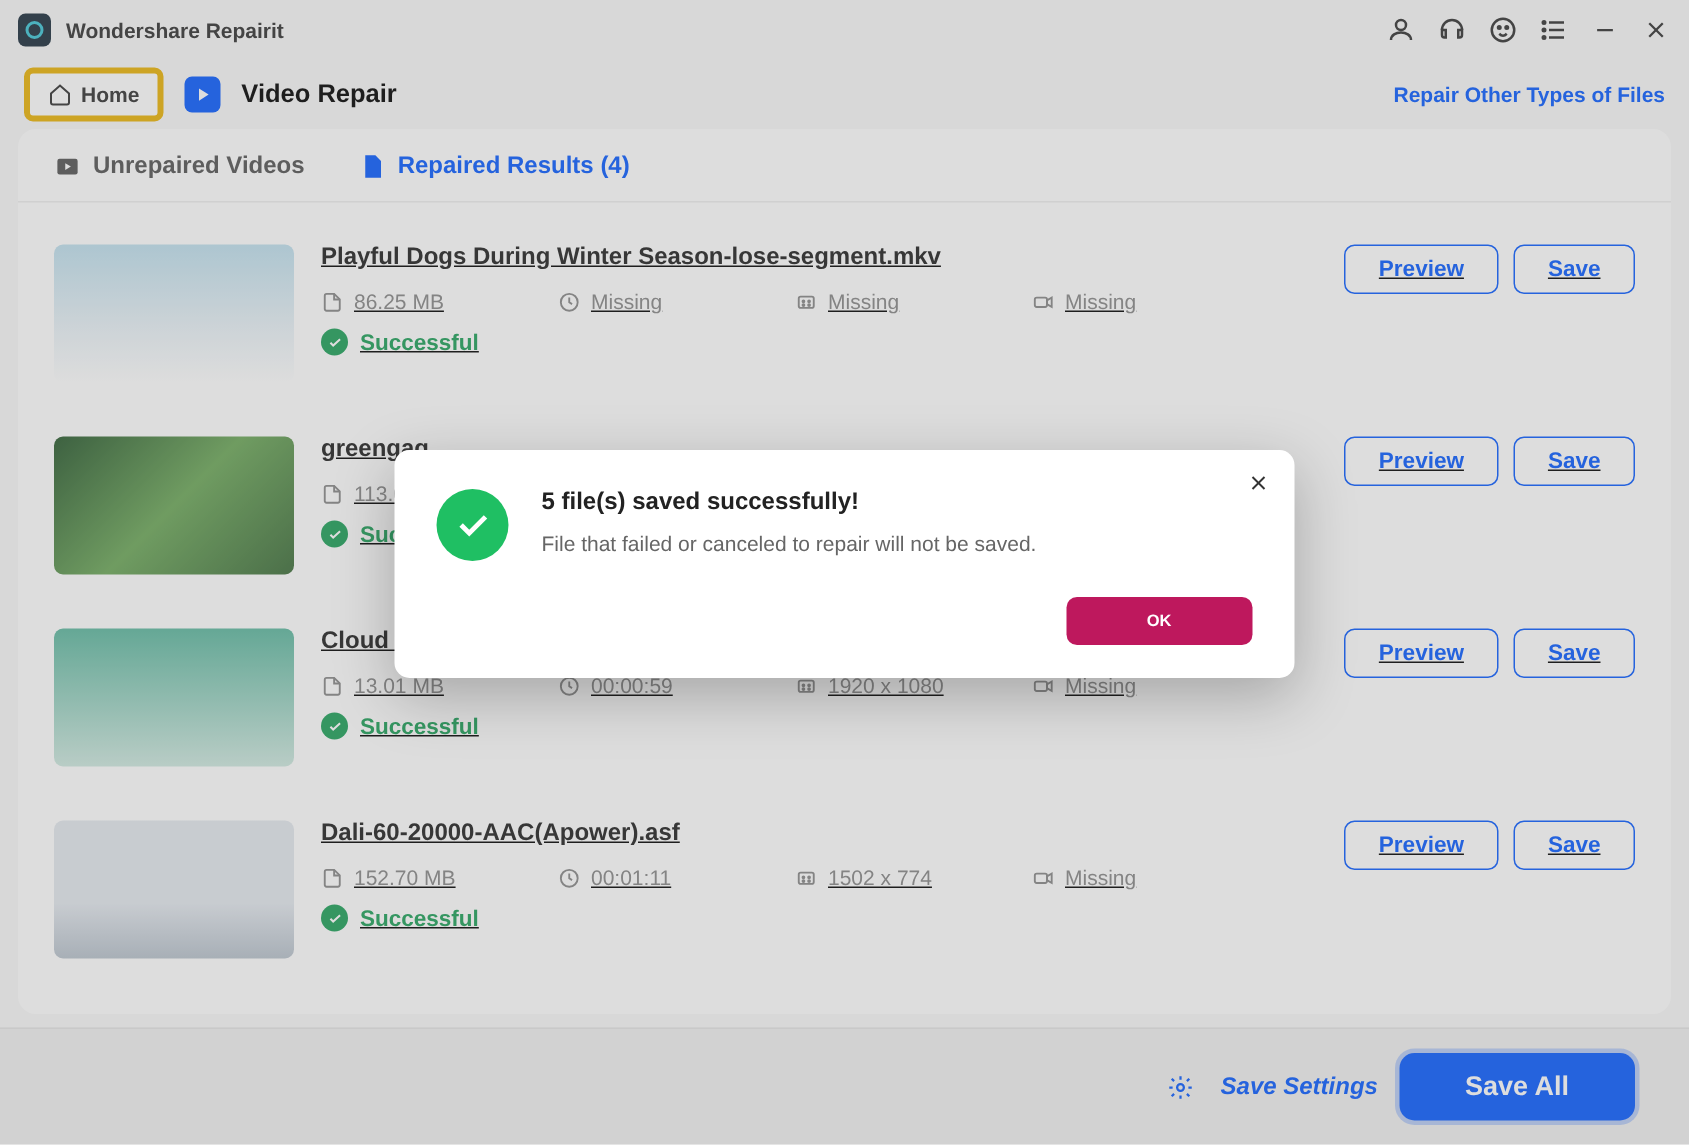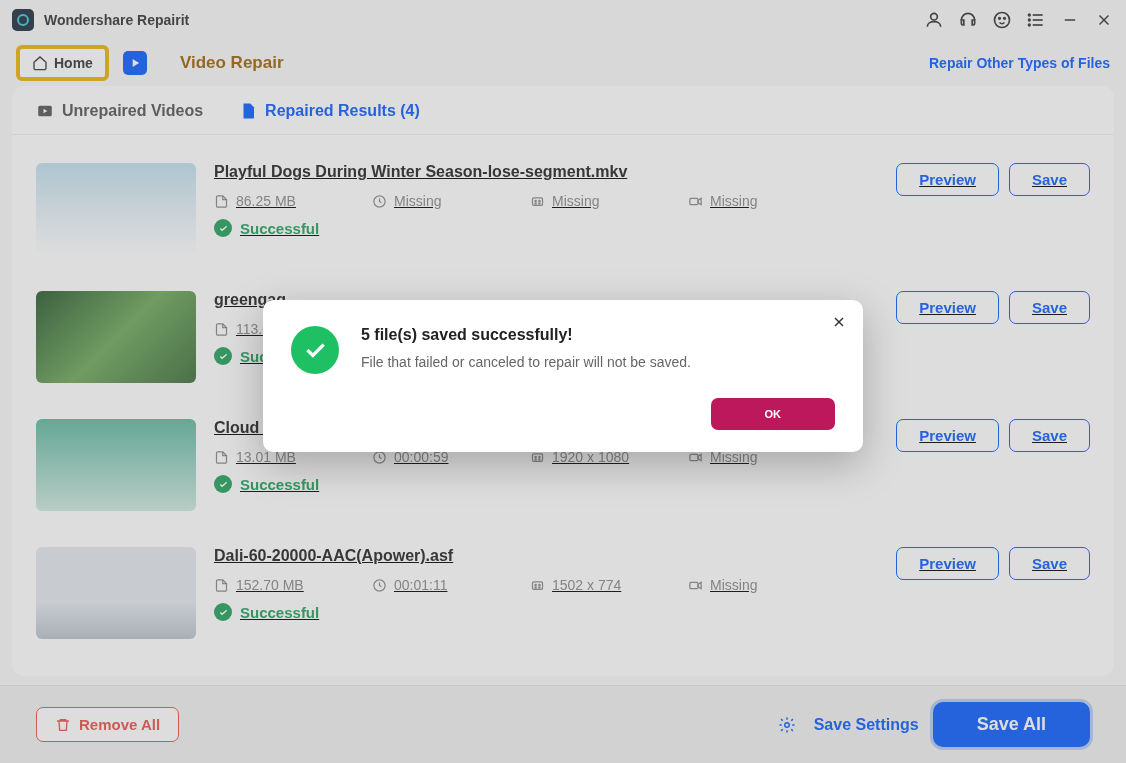--- a/index.html
+++ b/index.html
@@ -8,21 +8,21 @@
 .titlebar { height: 40px; display: flex; align-items: center; padding: 0 12px; background: #f9f9f9; }
 .app-logo { width: 22px; height: 22px; background: #1c2e3d; border-radius: 5px; display: flex; align-items: center; justify-content: center; margin-right: 10px; }
 .app-logo-inner { width: 12px; height: 12px; border: 2px solid #3ec4d6; border-radius: 50%; }
 .app-title { font-size: 14px; font-weight: 600; color: #333; }
 .titlebar-right { margin-left: auto; display: flex; gap: 14px; align-items: center; }
 .titlebar-icon { width: 20px; height: 20px; color: #333; cursor: pointer; display: flex; align-items: center; justify-content: center; }
 
 .topbar { height: 46px; display: flex; align-items: center; padding: 0 16px; gap: 14px; }
 .home-btn { display: flex; align-items: center; gap: 6px; border: 4px solid #eab308; background: #fff; border-radius: 6px; padding: 6px 12px; font-size: 14px; font-weight: 600; color: #333; cursor: pointer; }
 .module-badge { width: 24px; height: 24px; background: #0a5cff; border-radius: 5px; display: flex; align-items: center; justify-content: center; }
-.module-title { font-size: 17px; font-weight: 700; color: #a16207; margin-left: 19px; }
+.module-title { font-size: 17px; font-weight: 700; color: #000000; }
 .repair-other { margin-left: auto; color: #0a5cff; font-size: 14px; font-weight: 600; cursor: pointer; }
 
 .content-card { background: #fff; margin: 0 12px 12px 12px; border-radius: 12px; height: 590px; display: flex; flex-direction: column; overflow: hidden; }
 .tabs { display: flex; gap: 36px; padding: 16px 24px 0 24px; border-bottom: 1px solid #eee; }
 .tab { display: flex; align-items: center; gap: 8px; font-size: 16px; font-weight: 700; color: #555; padding-bottom: 14px; cursor: pointer; }
 .tab.active { color: #0a5cff; }
 .tab-icon { width: 18px; height: 18px; }
 
 .list { flex: 1; overflow-y: auto; padding: 4px 0; }
 .list::-webkit-scrollbar { width: 10px; }
@@ -38,21 +38,21 @@
 .meta { display: flex; gap: 48px; align-items: center; color: #888; font-size: 14px; margin-bottom: 10px; }
 .meta-item { display: flex; align-items: center; gap: 7px; min-width: 110px; }
 .meta-icon { width: 15px; height: 15px; }
 .status { display: flex; align-items: center; gap: 8px; color: #1fa05a; font-weight: 700; font-size: 15px; }
 .status-icon { width: 18px; height: 18px; background: #1fa05a; border-radius: 50%; display: flex; align-items: center; justify-content: center; }
 .row-actions { display: flex; gap: 10px; align-items: flex-start; }
 .pill-btn { border: 1.5px solid #0a5cff; color: #0a5cff; background: #fff; border-radius: 7px; padding: 7px 22px; font-size: 15px; font-weight: 600; cursor: pointer; }
 
 .footer { position: absolute; bottom: 0; left: 0; right: 0; height: 78px; background: #f1f1f1; display: flex; align-items: center; padding: 0 36px; gap: 14px; border-top: 1px solid #e5e5e5; }
 .remove-all { border: 1.5px solid #e6524c; color: #e6524c; background: #fff; border-radius: 7px; padding: 8px 18px; font-size: 15px; font-weight: 600; display: flex; align-items: center; gap: 8px; cursor: pointer; }
-.save-settings { margin-left: auto; color: #0a5cff; font-size: 16px; font-weight: 700; display: flex; align-items: center; gap: 18px; cursor: pointer; }
+.save-settings { margin-left: auto; color: #0a5cff; font-size: 16px; font-weight: 700; display: flex; align-items: center; gap: 18px; cursor: pointer; font-style: italic; }
 .save-all { background: #0a5cff; color: #fff; border: none; border-radius: 10px; padding: 12px 44px; font-size: 18px; font-weight: 700; cursor: pointer; box-shadow: 0 0 0 3px rgba(10,92,255,0.25); }
 
 .dim { position: absolute; inset: 0; background: rgba(120,120,120,0.25); pointer-events: none; }
 
 .modal { position: absolute; top: 300px; left: 263px; width: 600px; background: #fff; border-radius: 10px; box-shadow: 0 12px 40px rgba(0,0,0,0.25); padding: 26px 28px 22px 28px; z-index: 10; }
 .modal-close { position: absolute; top: 14px; right: 16px; cursor: pointer; color: #333; font-size: 18px; }
 .modal-body { display: flex; gap: 22px; align-items: flex-start; }
 .modal-icon { width: 48px; height: 48px; background: #1fbf63; border-radius: 50%; display: flex; align-items: center; justify-content: center; flex-shrink: 0; }
 .modal-msg { font-size: 16px; font-weight: 600; color: #222; margin-bottom: 10px; }
 .modal-sub { font-size: 14px; color: #666; }
@@ -347,26 +347,20 @@
     </div>
     <div class="row-actions">
       <button class="pill-btn">Preview</button>
       <button class="pill-btn">Save</button>
     </div>
       </div>
     </div>
 </div>
 
 <div class="footer">
-  <button class="remove-all">
-    <svg viewBox="0 0 24 24" width="16" height="16" fill="none" stroke="#e6524c" stroke-width="2">
-        <path d="M3 6h18M8 6V4h8v2M6 6l1 14h10l1-14"></path>
-      </svg>
-    <span>Remove All</span>
-  </button>
   <div class="save-settings">
     <svg viewBox="0 0 24 24" width="18" height="18" fill="none" stroke="#0a5cff" stroke-width="2">
         <circle cx="12" cy="12" r="3"></circle>
         <path d="M12 2v3M12 19v3M4.2 4.2l2.1 2.1M17.7 17.7l2.1 2.1M2 12h3M19 12h3M4.2 19.8l2.1-2.1M17.7 6.3l2.1-2.1"></path>
       </svg>
     <span>Save Settings</span>
   </div>
   <button class="save-all">Save All</button>
 </div>
 

